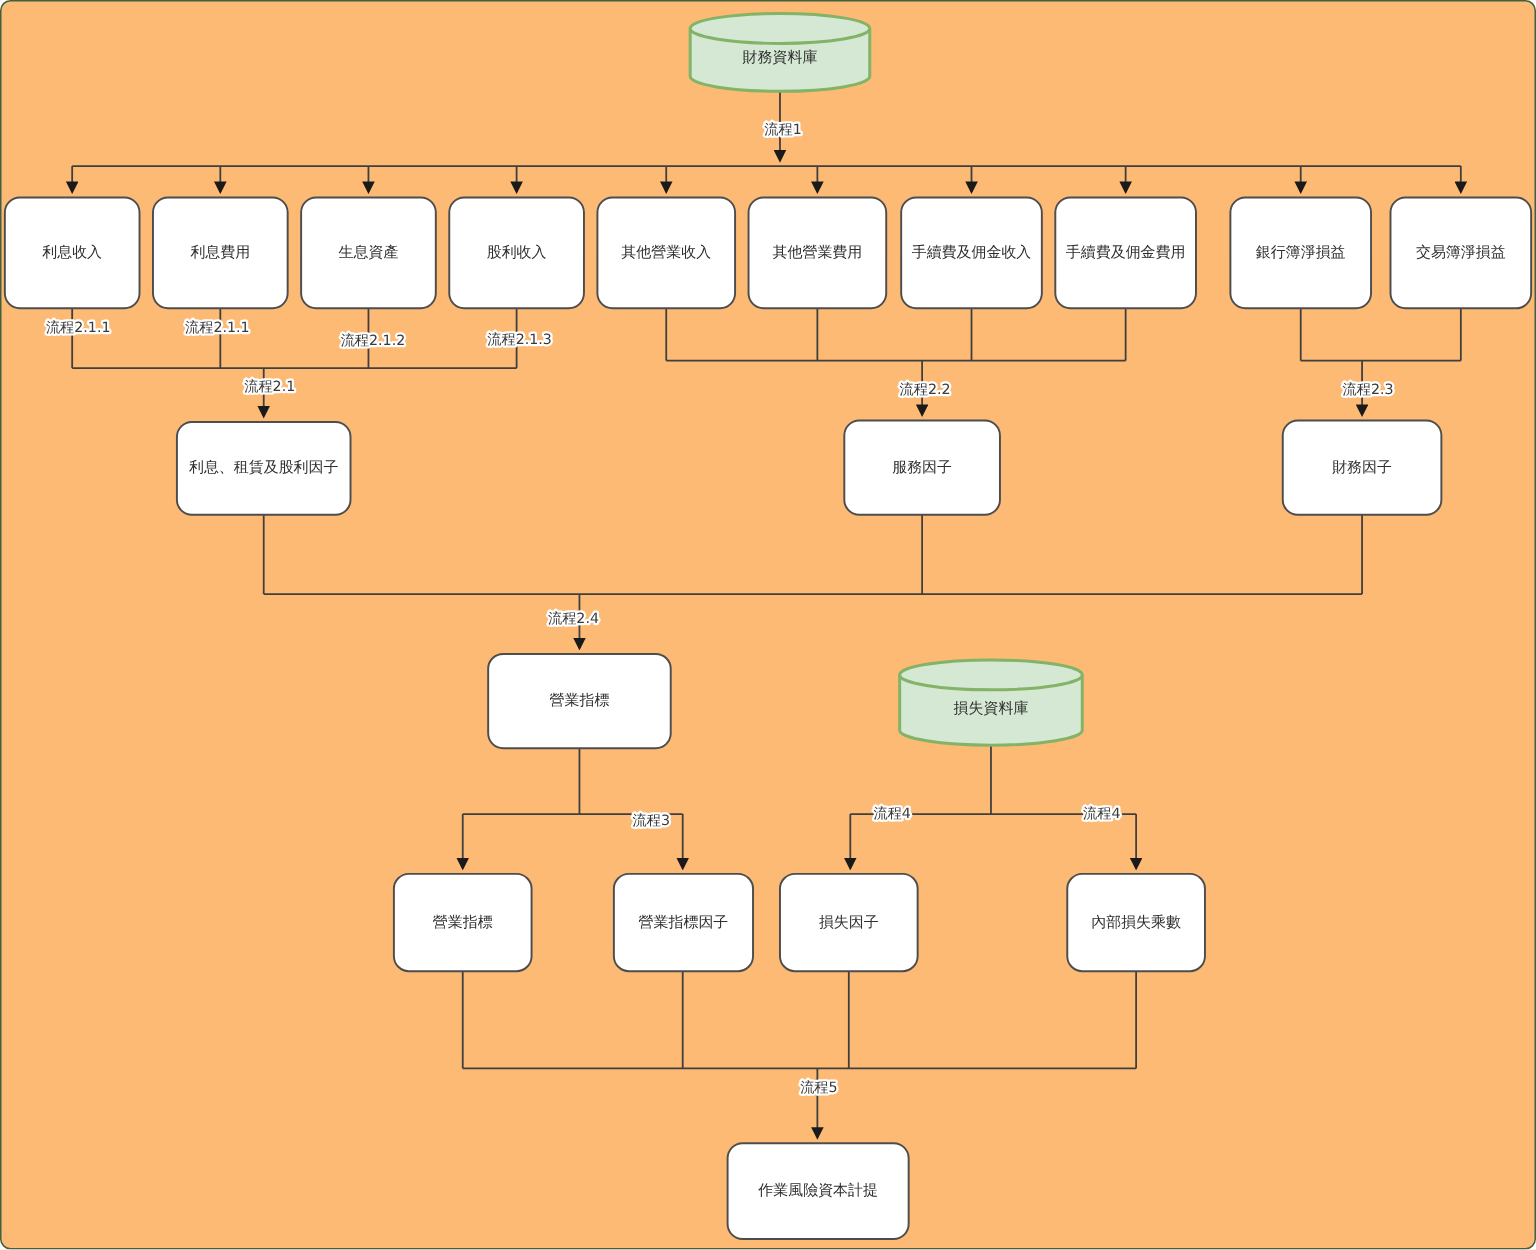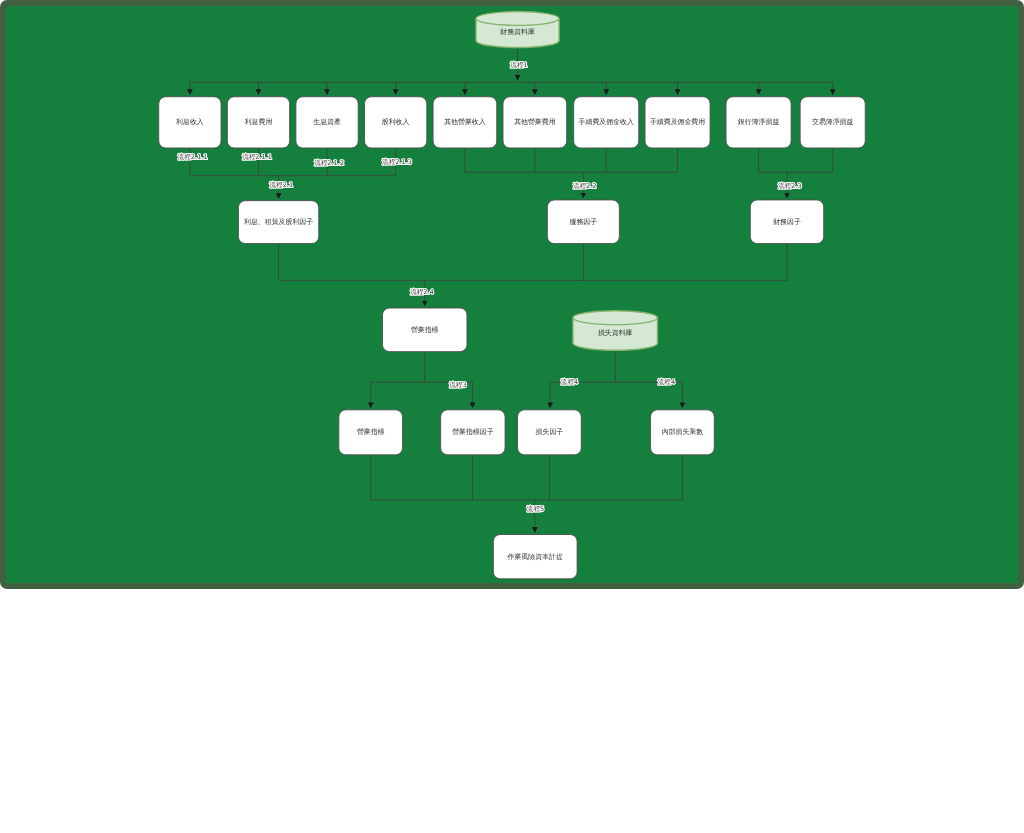--- a/index.html
+++ b/index.html
@@ -1,23 +1,23 @@
 <!DOCTYPE html>
 <html><head>
 <meta charset="utf-8">
 <style>
   html, body { margin: 0; padding: 0; background: #ffffff; }
   .canvas {
     position: relative;
     width: 1024px;
-    height: 589px;
+    height: 833px;
     box-sizing: border-box;
-    border: 6px solid #22c55e;
+    border: 1px solid #22c55e;
     border-radius: 7px;
-    background: #15803d;
+    background: #fdba74;
     overflow: hidden;
   }
   svg { display: block; width: 100%; height: 100%; }
   .nlabel {
     font-family: "DejaVu Sans", "Liberation Sans", sans-serif;
     font-size: 10px;
     fill: #2f2f2f;
   }
   .elabel {
     font-family: "DejaVu Sans", "Liberation Sans", sans-serif;

